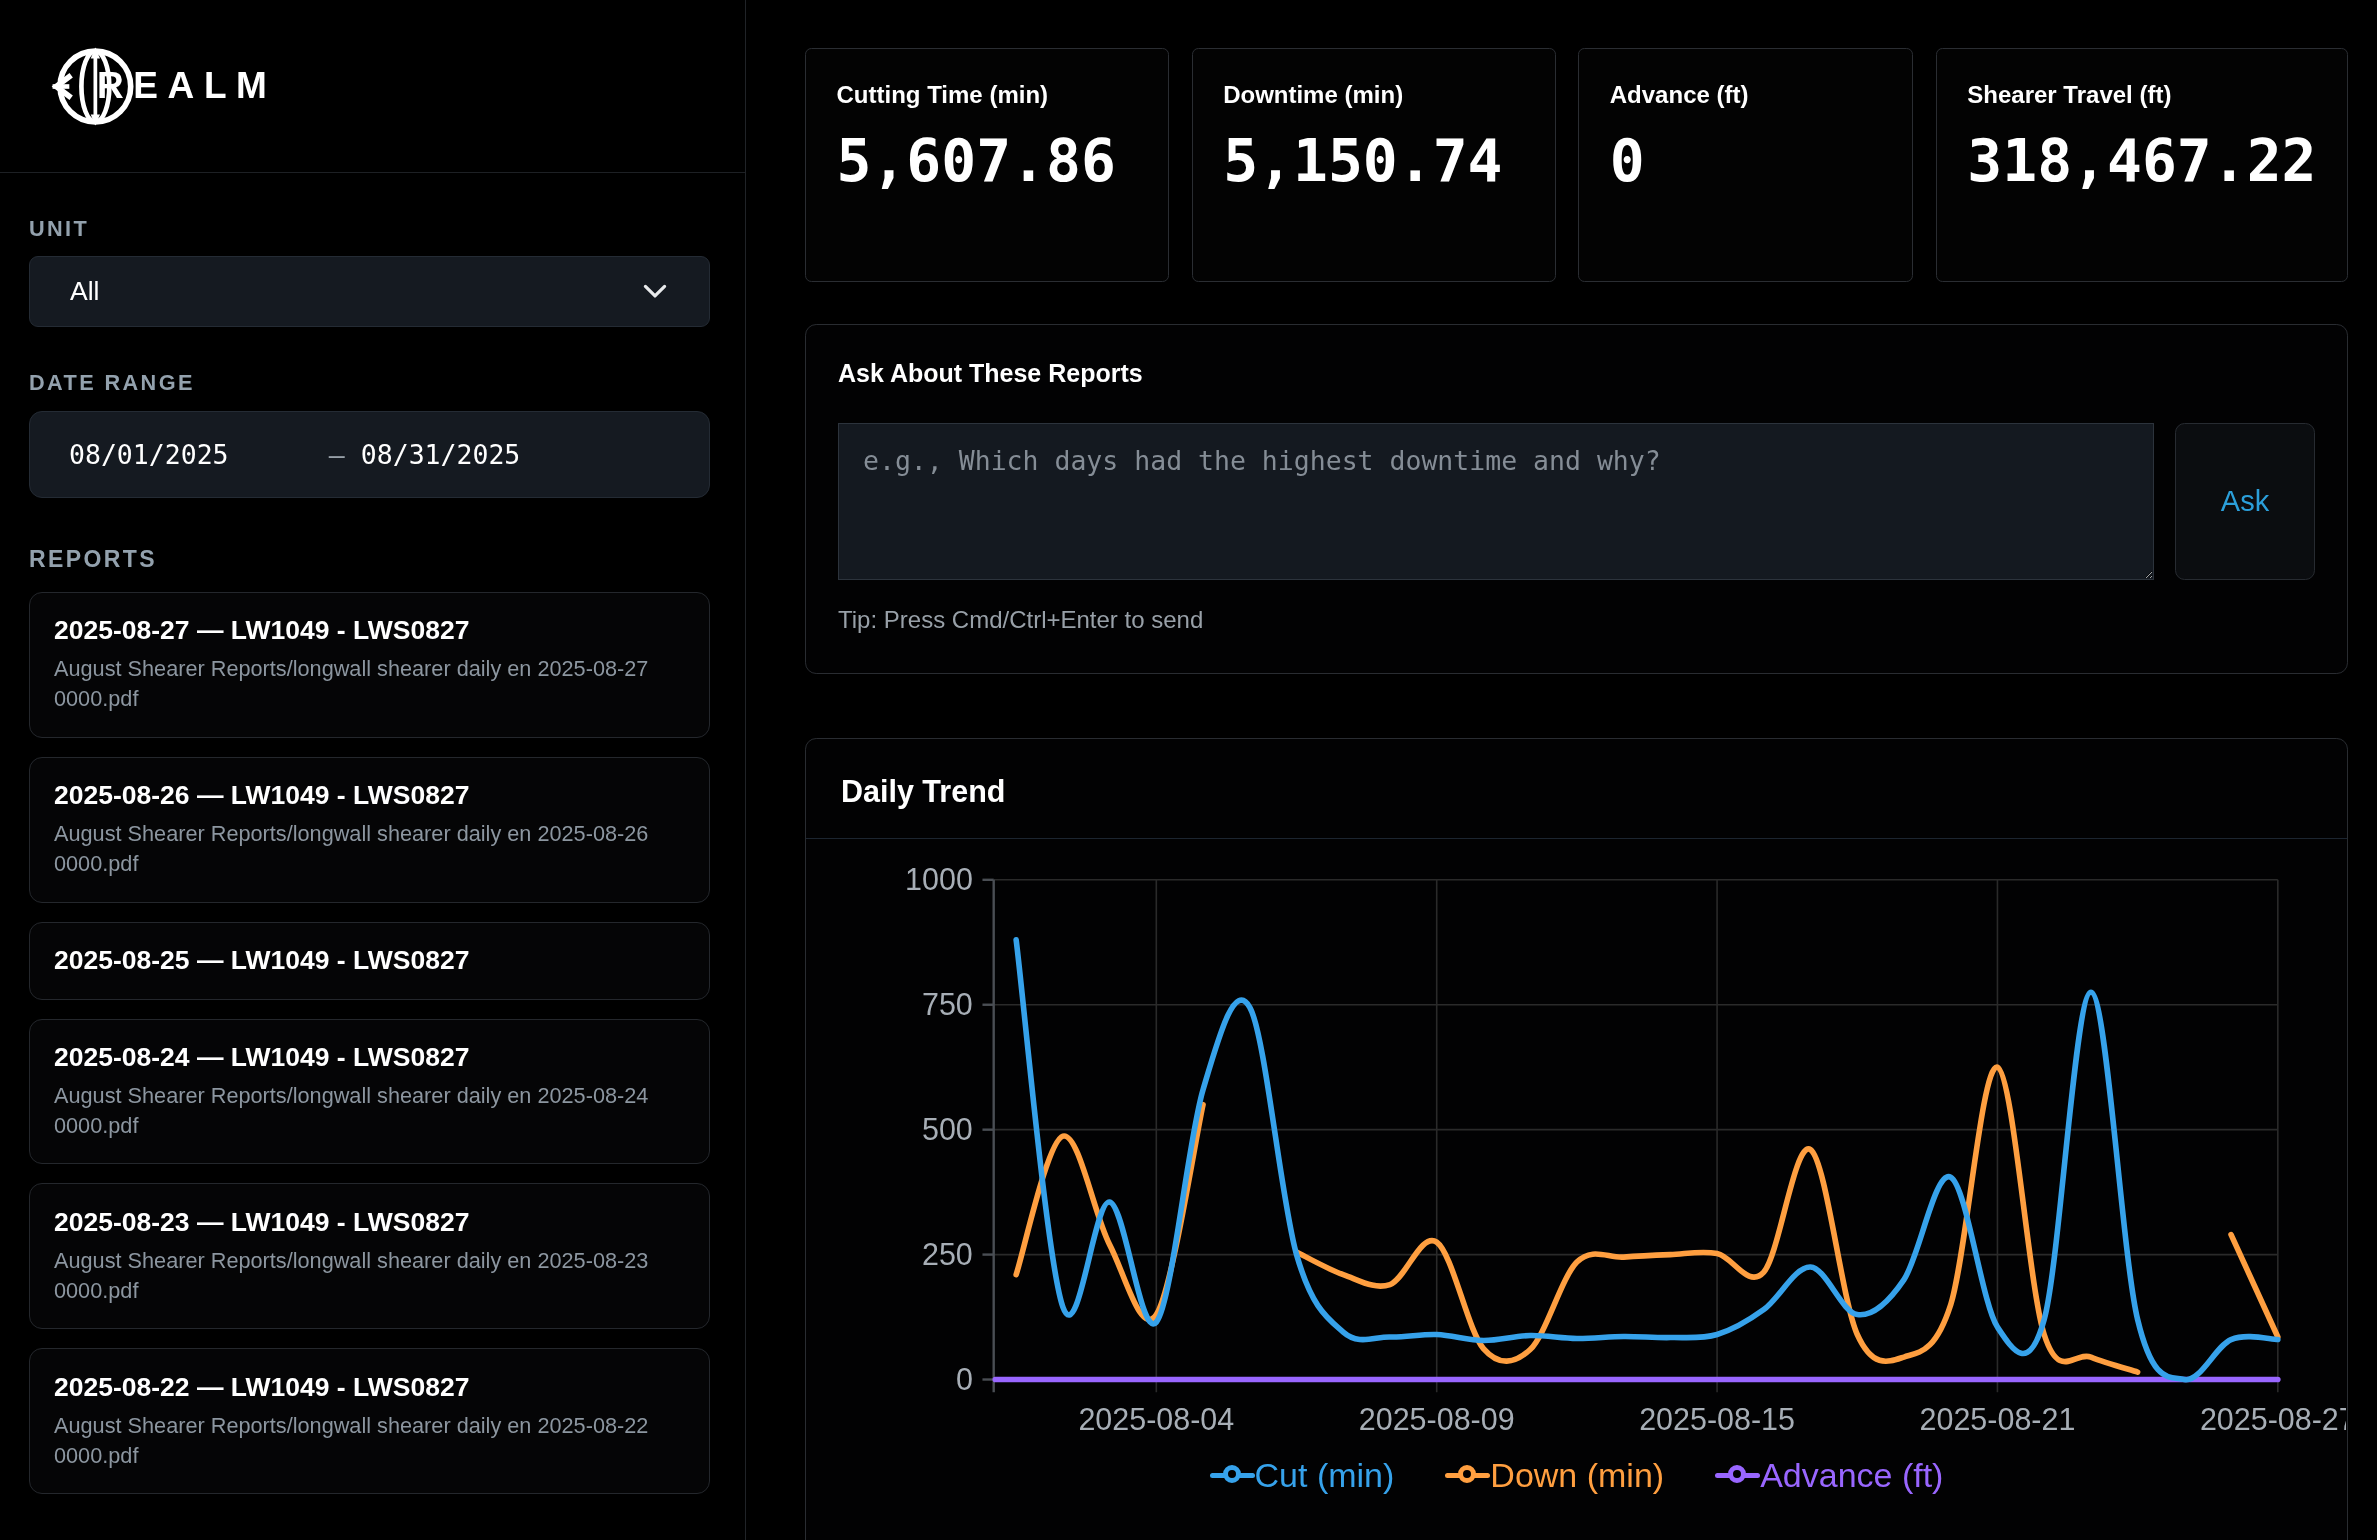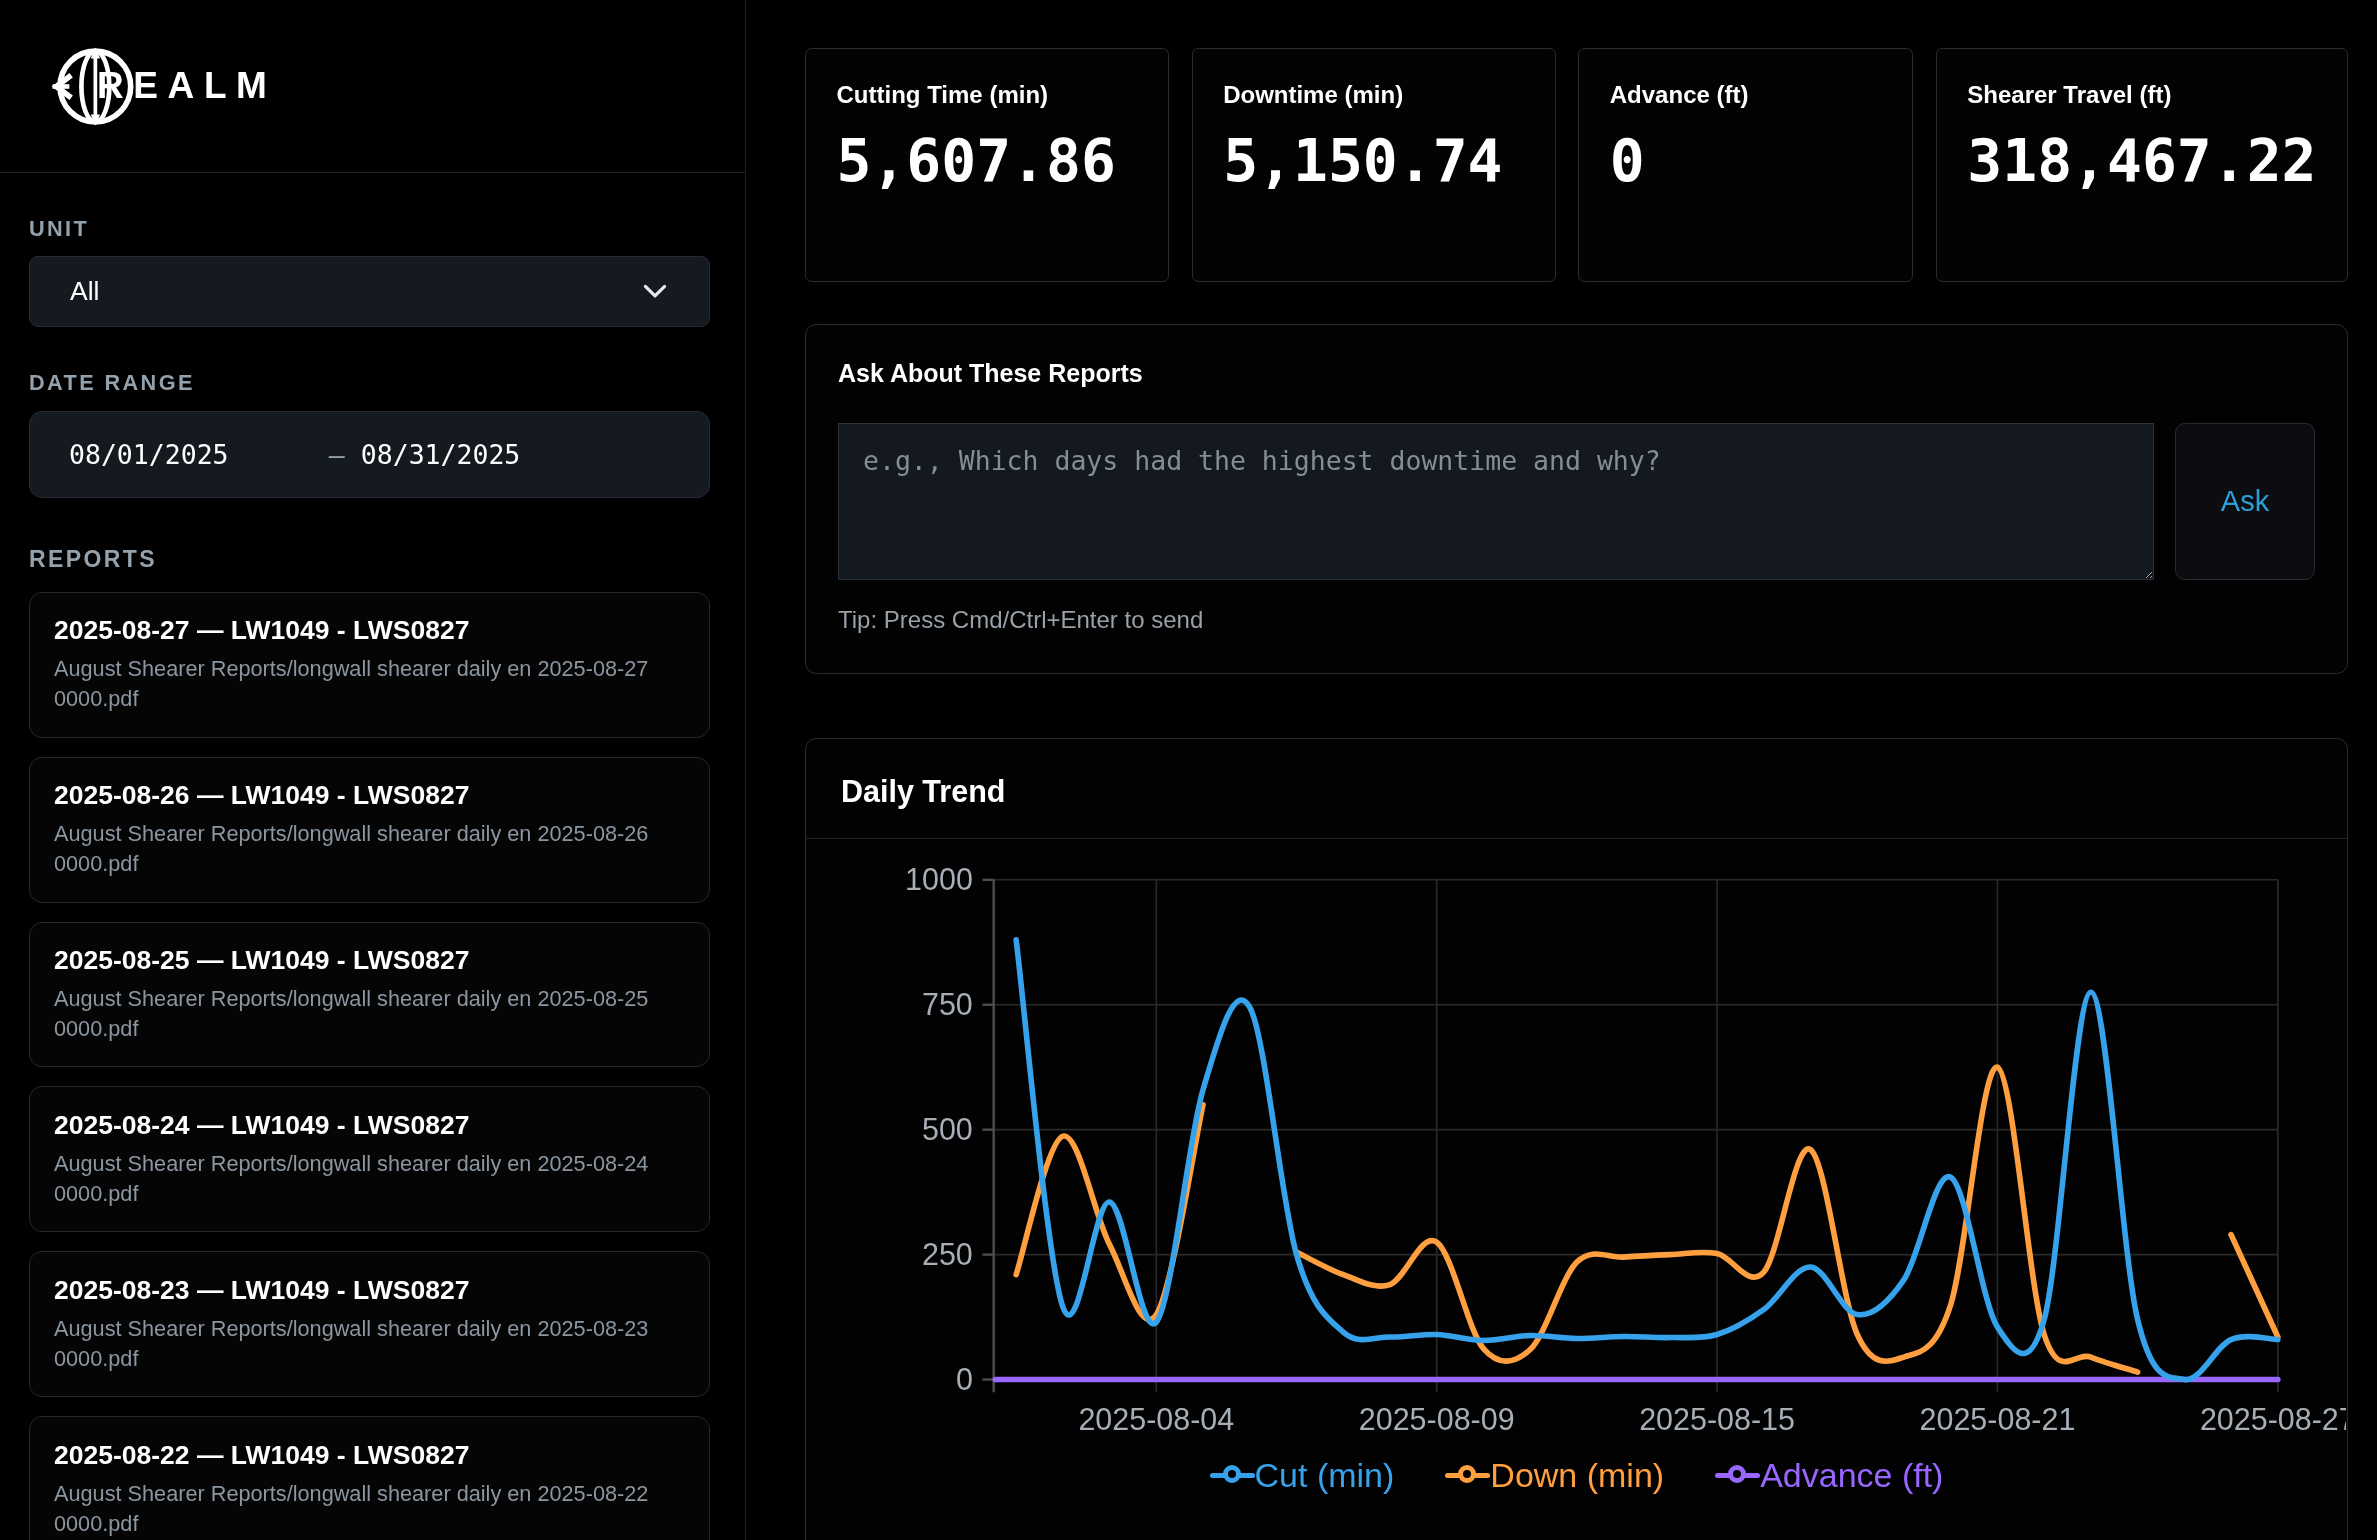--- a/index.html
+++ b/index.html
@@ -104,21 +104,20 @@
         <div class="report-card">
           <div class="report-title">2025-08-27 — LW1049 - LWS0827</div>
           <div class="report-sub">August Shearer Reports/longwall shearer daily en 2025-08-27 0000.pdf</div>
         </div>
         <div class="report-card">
           <div class="report-title">2025-08-26 — LW1049 - LWS0827</div>
           <div class="report-sub">August Shearer Reports/longwall shearer daily en 2025-08-26 0000.pdf</div>
         </div>
         <div class="report-card">
           <div class="report-title">2025-08-25 — LW1049 - LWS0827</div>
-          <div class="report-sub">August Shearer Reports/longwall shearer daily en 2025-08-25 0000.pdf</div>
         </div>
         <div class="report-card">
           <div class="report-title">2025-08-24 — LW1049 - LWS0827</div>
           <div class="report-sub">August Shearer Reports/longwall shearer daily en 2025-08-24 0000.pdf</div>
         </div>
         <div class="report-card">
           <div class="report-title">2025-08-23 — LW1049 - LWS0827</div>
           <div class="report-sub">August Shearer Reports/longwall shearer daily en 2025-08-23 0000.pdf</div>
         </div>
         <div class="report-card">

